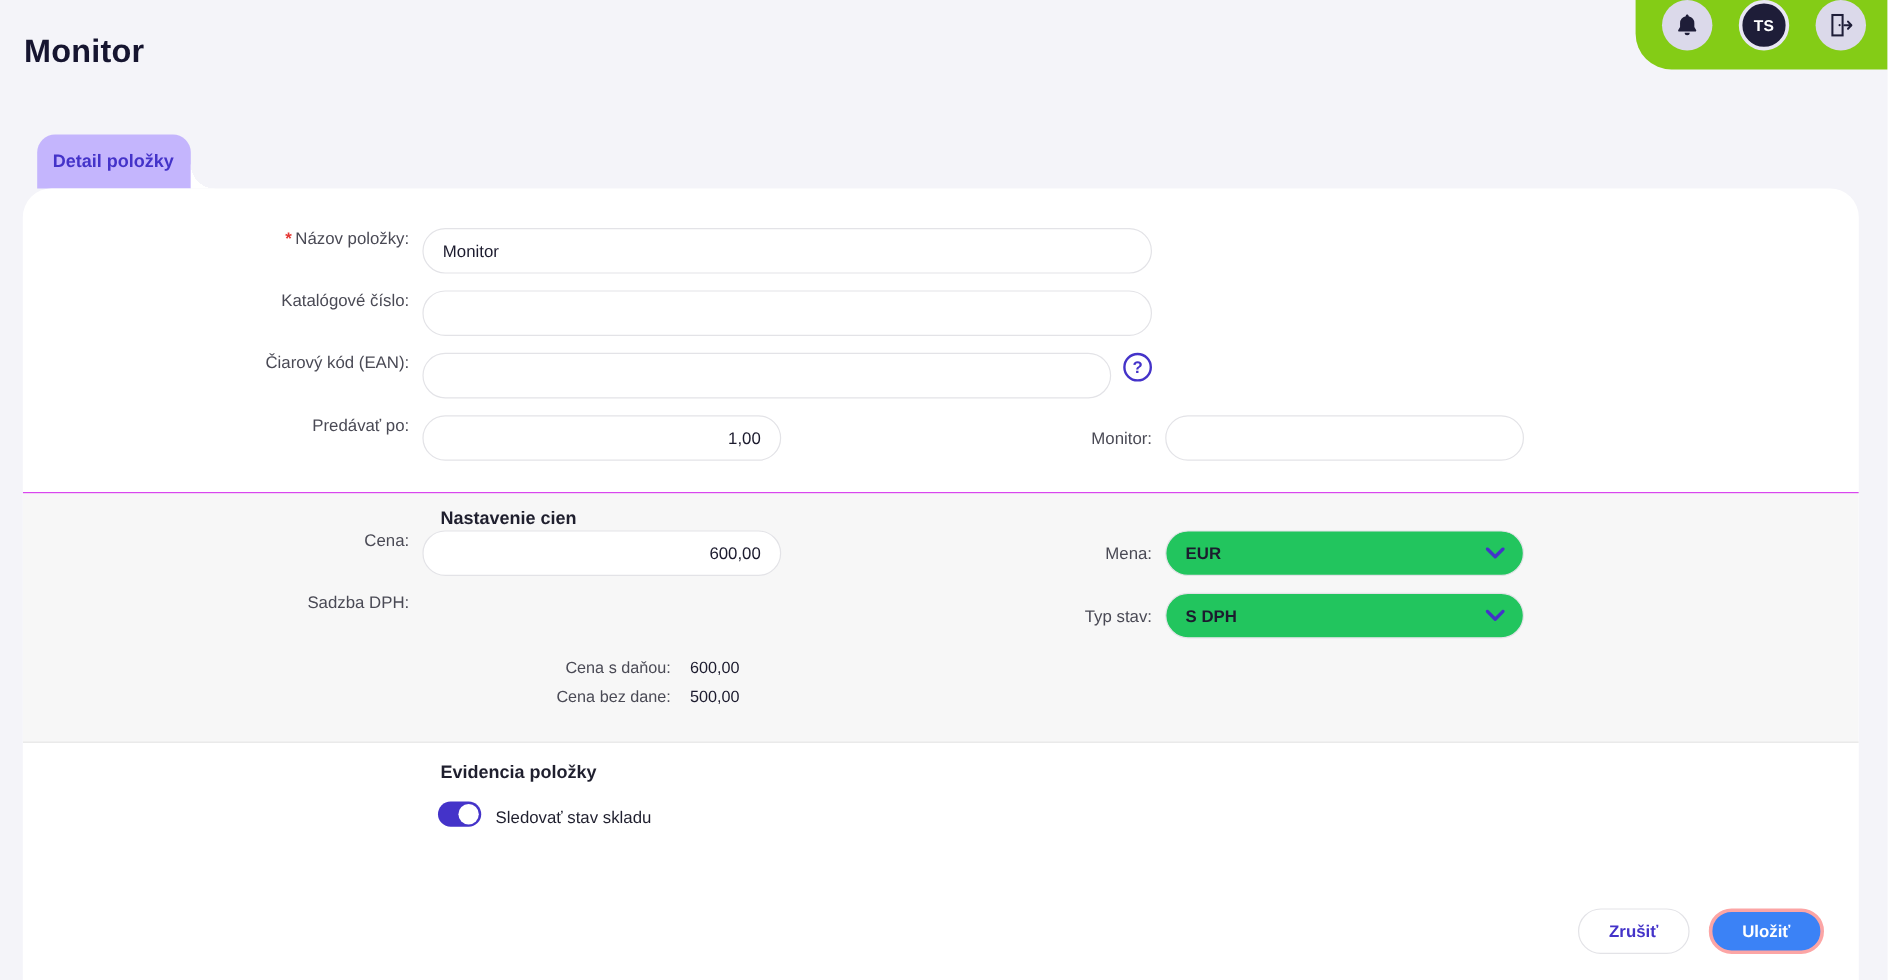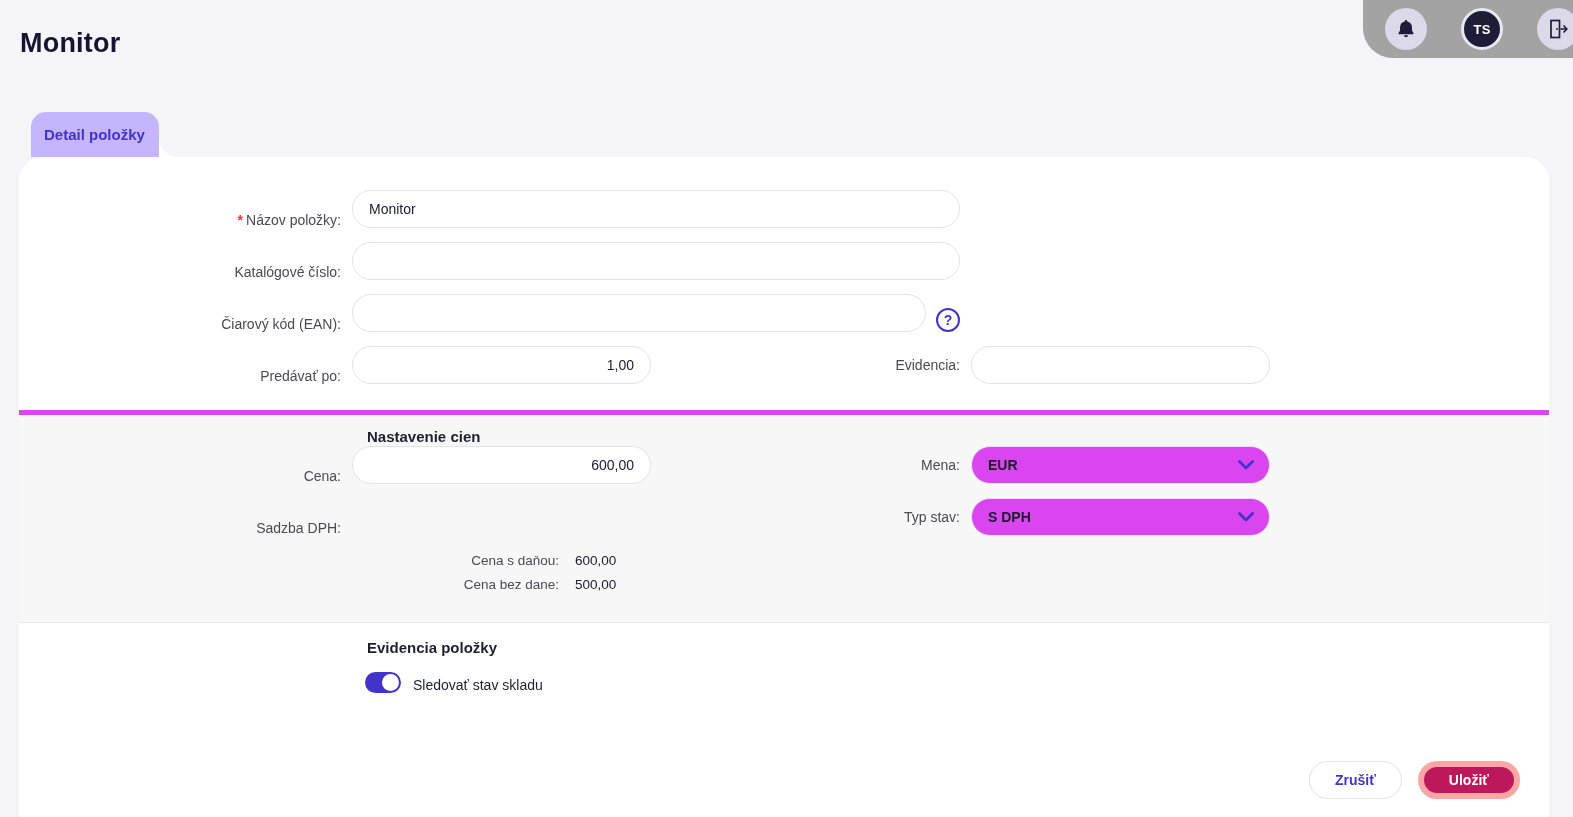--- a/index.html
+++ b/index.html
@@ -13,22 +13,22 @@
   .app { position:relative; width:1573px; height:817px; }
 
   
   .topbar { position:relative; height:58px; }
   .page-title {
     position:absolute; left:20px; top:28px;
     font-size:27px; font-weight:700; color:#161530; letter-spacing:.2px;
   }
   .header-actions {
     position:absolute; top:0; right:0; width:210px; height:58px;
-    background:#a3a3a3; border-bottom-left-radius:30px;
-    display:flex; align-items:center; padding-left:22px; gap:34px;
+    background:#84cc16; border-bottom-left-radius:30px;
+    display:flex; align-items:flex-start; padding-left:22px; gap:22px;
   }
   .circle-btn {
     width:42px; height:42px; border-radius:50%; border:none;
     background:#dbd9ea; display:flex; align-items:center; justify-content:center;
     cursor:pointer; flex:none;
   }
   .avatar {
     width:42px; height:42px; border-radius:50%; border:3px solid #e9e7f3;
     background:#1e1d38; color:#ffffff; font-size:13px; font-weight:700;
     display:flex; align-items:center; justify-content:center; cursor:pointer; flex:none;
@@ -47,54 +47,54 @@
     content:""; position:absolute; right:-20px; bottom:0; width:20px; height:20px;
     background:radial-gradient(circle at 100% 0%, rgba(0,0,0,0) 20px, #ffffff 20px);
   }
 
   
   .card {
     position:relative; margin-left:19px; width:1530px; height:660px;
     background:#ffffff; border-radius:24px 24px 0 0; overflow:hidden;
   }
 
-  .row { display:flex; align-items:flex-end; margin-bottom:14px; }
+  .row { display:flex; align-items:flex-start; margin-bottom:14px; }
   .lbl { width:322px; text-align:right; margin-right:11px; font-size:14px; color:#4a4a55; flex:none; }
   .req { color:#e53935; font-weight:700; margin-right:3px; }
 
   .inp {
     height:38px; border:1px solid #e3e3e7; border-radius:19px;
     padding:0 16px; font-size:14px; color:#1c1b2e; background:#ffffff;
     font-family:inherit; outline:none;
   }
   .inp.long  { width:608px; }
   .inp.short { width:299px; }
   .inp.num   { text-align:right; }
 
   .right-group { display:flex; align-items:center; margin-left:auto; margin-right:279px; }
   .rlbl { text-align:right; margin-right:11px; font-size:14px; color:#4a4a55; }
 
   .select {
     height:38px; width:299px; border:1px solid #e3e3e7; border-radius:19px;
-    background:#d946ef; display:flex; align-items:center; justify-content:space-between;
+    background:#22c55e; display:flex; align-items:center; justify-content:space-between;
     padding:0 15px 0 16px; cursor:pointer;
   }
   .sel-val { font-size:14px; font-weight:700; color:#1c1b2e; }
 
   .help-btn {
     width:24px; height:24px; margin-left:10px; border-radius:50%;
     border:2px solid #4433c9; background:#ffffff; color:#4433c9;
     font-size:14px; font-weight:700; line-height:1;
     display:flex; align-items:center; justify-content:center; cursor:pointer; flex:none;
   }
 
   
   .basic { padding-top:33px; padding-bottom:12px; }
   .pricing {
-    background:#f7f7f7; border-top:5px solid #d946ef; border-bottom:1px solid #e7e7e7;
+    background:#f7f7f7; border-top:1px solid #d946ef; border-bottom:1px solid #e7e7e7;
     padding:13px 0 29px;
   }
   .section-heading { margin-left:348px; font-size:15px; font-weight:700; color:#1f1f2e; line-height:18px; }
   .pricing .row:first-of-type { margin-top:17px; }
 
   .sum-row { display:flex; align-items:flex-end; line-height:16px; margin-top:8px; }
   .sum-row.first { margin-top:17px; }
   .sum-lbl { width:540px; text-align:right; font-size:13.5px; color:#4a4a55; flex:none; }
   .sum-val { margin-left:16px; font-size:13.5px; color:#1c1b2e; }
 
@@ -110,21 +110,21 @@
   }
   .toggle-label { margin-left:12px; font-size:14px; color:#1f1f2e; }
 
   
   .footer { display:flex; justify-content:flex-end; align-items:flex-end; gap:16px; margin-top:68px; padding-right:29px; }
   .btn {
     height:38px; padding:0 25px; border-radius:19px; font-size:14px; font-weight:700;
     font-family:inherit; cursor:pointer; display:flex; align-items:center; justify-content:center;
   }
   .btn-cancel { background:#ffffff; border:1px solid #e3e3e7; color:#4433c9; }
-  .btn-save   { background:#be185d; border:6px solid #fca5a5; color:#ffffff; }
+  .btn-save   { background:#3b82f6; border:3px solid #fca5a5; color:#ffffff; }
 
   svg { display:block; }
 </style>
 </head>
 <body>
 
 <div class="app">
 
   <div class="topbar">
     <div class="page-title">Monitor</div>
@@ -174,21 +174,21 @@
         <label class="lbl">Čiarový kód (EAN):</label>
         <input class="inp" style="width: 574px;" value="">
         <button class="help-btn">
             <span>?</span>
           </button>
       </div>
       <div class="row">
         <label class="lbl">Predávať po:</label>
         <input class="inp short num" value="1,00" style="">
         <div class="right-group">
-          <label class="rlbl">Evidencia:</label>
+          <label class="rlbl">Monitor:</label>
           <input class="inp short" value="" style="">
         </div>
       </div>
     </section>
 
     <section class="pricing">
       <div class="section-heading">Nastavenie cien</div>
       <div class="row">
         <label class="lbl">Cena:</label>
         <input class="inp short num" value="600,00" style="">

